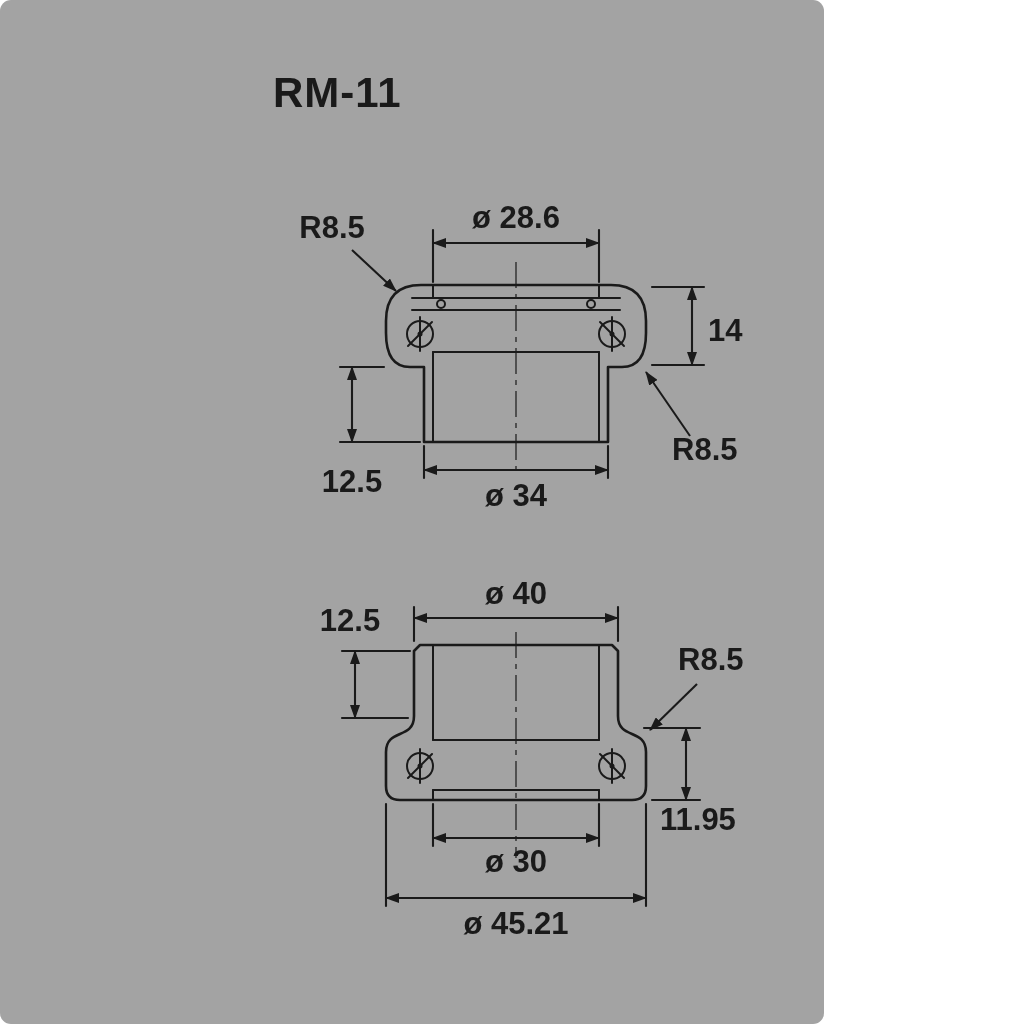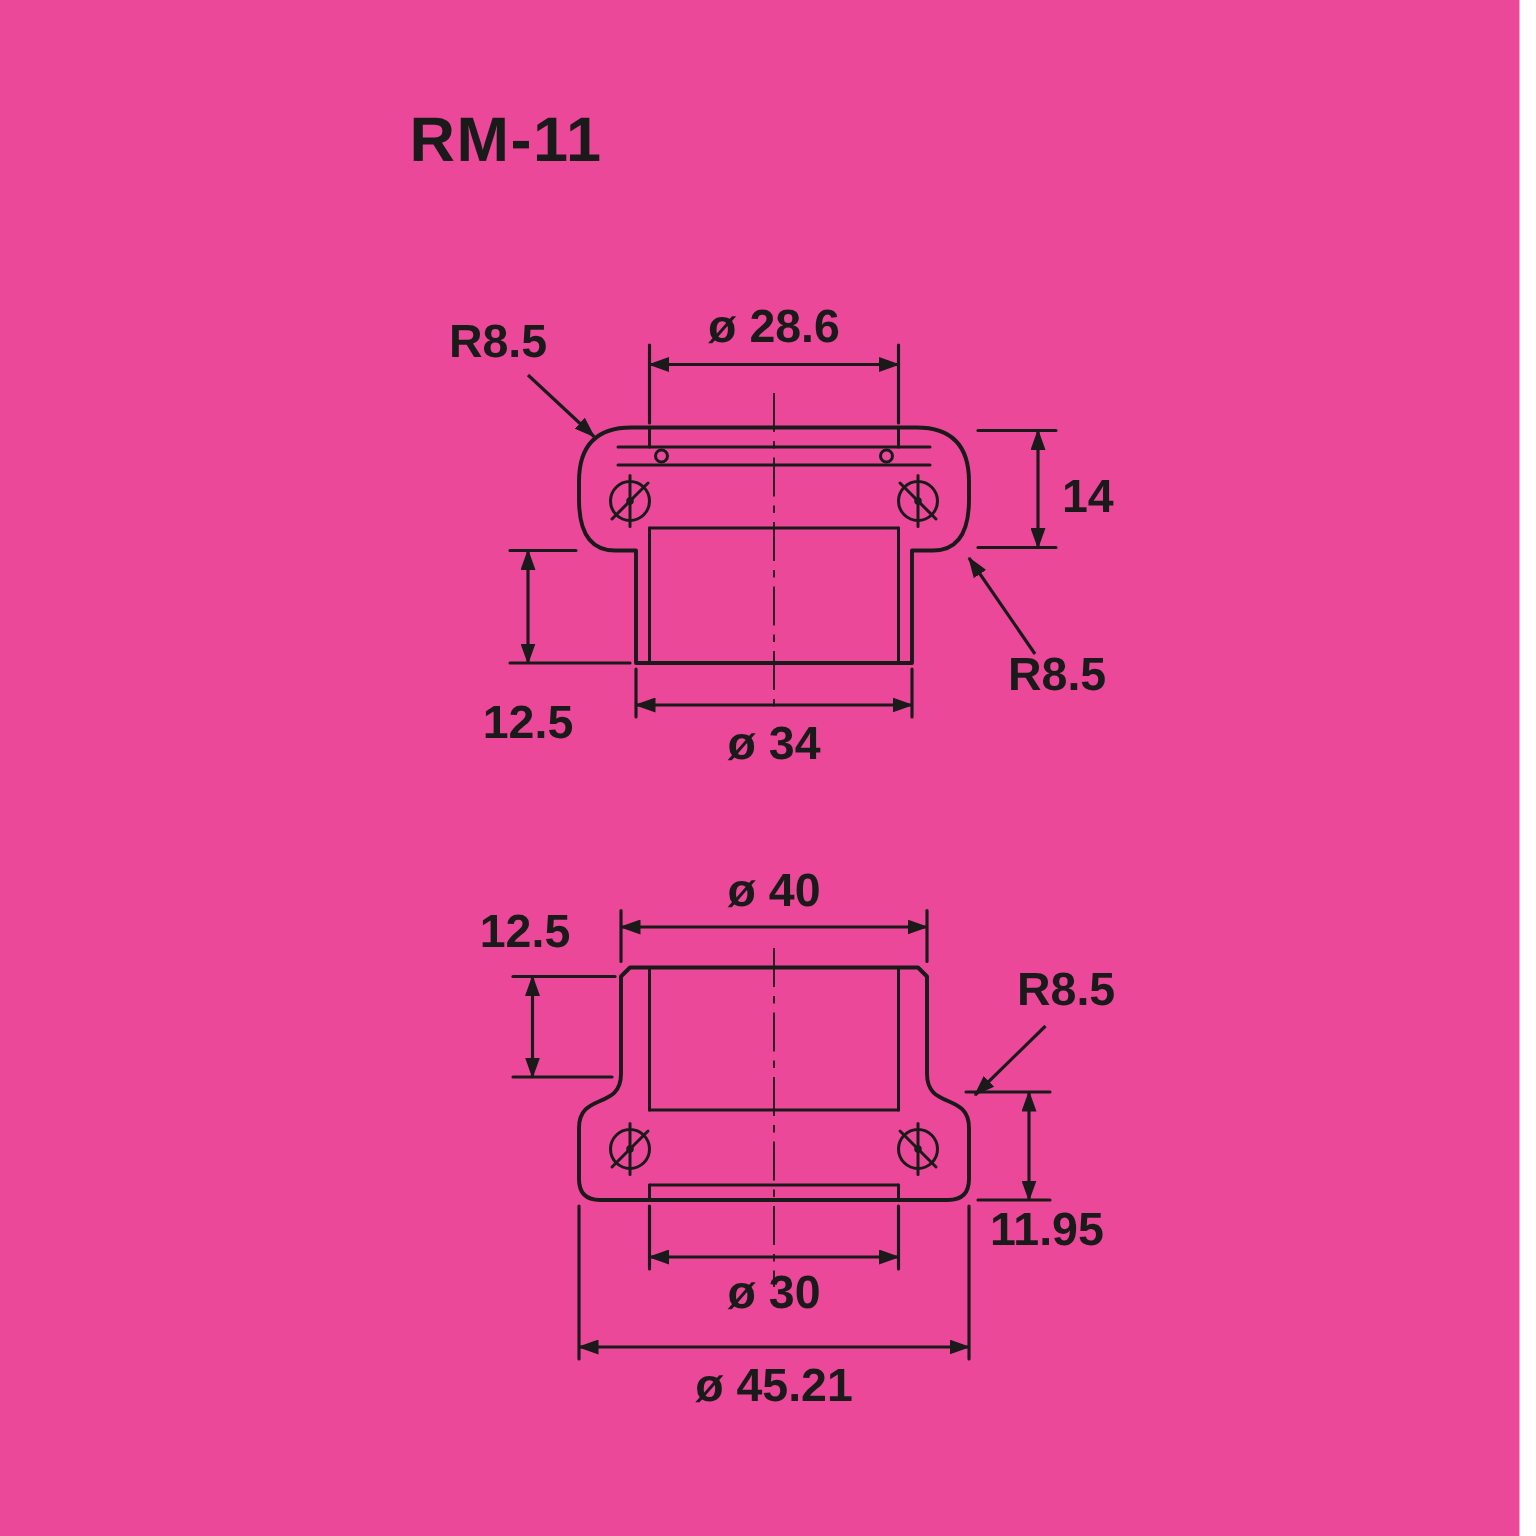--- a/index.html
+++ b/index.html
@@ -1,16 +1,16 @@
 <!DOCTYPE html>
 <html><head>
 <meta charset="utf-8">
 <style>
   html,body{margin:0;padding:0;background:#ffffff;}
-  .canvas{position:relative;width:1013px;height:1024px;background:#ec4899;overflow:hidden;}
+  .canvas{position:relative;width:824px;height:1024px;background:#a3a3a3;overflow:hidden;border-radius:11px;}
   svg{display:block;}
   .part{fill:none;stroke:#1a1a1a;stroke-width:2.6;stroke-linejoin:round;stroke-linecap:round;}
   .inner{fill:none;stroke:#1a1a1a;stroke-width:2;stroke-linecap:round;}
   .ext{fill:none;stroke:#1a1a1a;stroke-width:2.1;stroke-linecap:round;}
   .dim{fill:none;stroke:#1a1a1a;stroke-width:2.1;marker-start:url(#arrow);marker-end:url(#arrow);}
   .leader{fill:none;stroke:#1a1a1a;stroke-width:2.1;marker-end:url(#arrow);}
   .cl{fill:none;stroke:#1a1a1a;stroke-width:1.2;stroke-dasharray:26 6 5 6;}
   text{font-family:"Liberation Sans",sans-serif;font-weight:700;fill:#1a1a1a;}
   .t-title{font-size:42px;letter-spacing:1px;}
   .t-dim{font-size:31px;}

